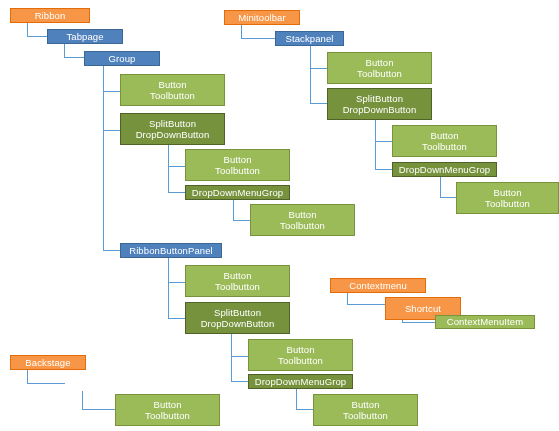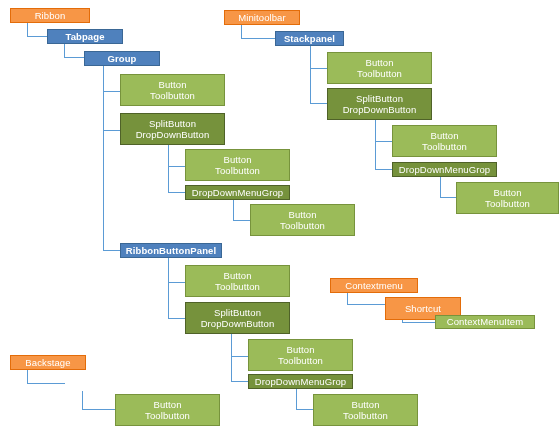--- a/index.html
+++ b/index.html
@@ -2,21 +2,21 @@
 <html><head>
 <meta charset="utf-8">
 <style>
   html,body{margin:0;padding:0;background:#ffffff;}
   body{font-family:"Liberation Sans", sans-serif;}
   #canvas{position:relative;width:559px;height:431px;overflow:hidden;background:#fff;}
   .node{position:absolute;box-sizing:border-box;display:flex;align-items:center;justify-content:center;
         text-align:center;color:#ffffff;font-size:9.5px;line-height:11.5px;letter-spacing:.1px;
         padding:1px 3px;white-space:pre-line;}
   .n-orange{background:#F79646;border:1px solid #E36C09;}
-  .n-blue{background:#4F81BD;border:1px solid #3A6795;font-weight:bold;}
+  .n-blue{background:#4F81BD;border:1px solid #3A6795;}
   .n-green{background:#9BBB59;border:1px solid #77933C;}
   .n-darkgreen{background:#76923C;border:1px solid #4F6228;}
   .elbow{position:absolute;box-sizing:border-box;border-left:1.6px solid #5B9BD5;border-bottom:1.6px solid #5B9BD5;}
 </style>
 </head>
 <body>
 
 <div id="canvas">
     <div class="elbow" style="left: 27px; top: 23px; width: 21px; height: 14px;"></div>
     <div class="elbow" style="left: 64px; top: 44px; width: 21px; height: 14px;"></div>
@@ -68,19 +68,19 @@
     <div class="node n-blue" style="left: 275px; top: 31px; width: 69px; height: 15px;">Stackpanel</div>
     <div class="node n-green" style="left: 327px; top: 52px; width: 105px; height: 32px;">Button
 Toolbutton</div>
     <div class="node n-darkgreen" style="left: 327px; top: 88px; width: 105px; height: 32px;">SplitButton
 DropDownButton</div>
     <div class="node n-green" style="left: 392px; top: 125px; width: 105px; height: 32px;">Button
 Toolbutton</div>
     <div class="node n-darkgreen" style="left: 392px; top: 162px; width: 105px; height: 15px;">DropDownMenuGrop</div>
     <div class="node n-green" style="left: 456px; top: 182px; width: 103px; height: 32px;">Button
 Toolbutton</div>
-    <div class="node n-orange" style="left: 330px; top: 278px; width: 88px; height: 15px;">Contextmenu</div>
+    <div class="node n-orange" style="left: 330px; top: 278px; width: 96px; height: 15px;">Contextmenu</div>
     <div class="node n-orange" style="left: 385px; top: 297px; width: 76px; height: 23px;">Shortcut</div>
     <div class="node n-green" style="left: 435px; top: 315px; width: 100px; height: 14px;">ContextMenuItem</div>
     <div class="node n-orange" style="left: 10px; top: 355px; width: 76px; height: 15px;">Backstage</div>
     <div class="node n-green" style="left: 115px; top: 394px; width: 105px; height: 32px;">Button
 Toolbutton</div>
   </div>
 
 </body></html>

